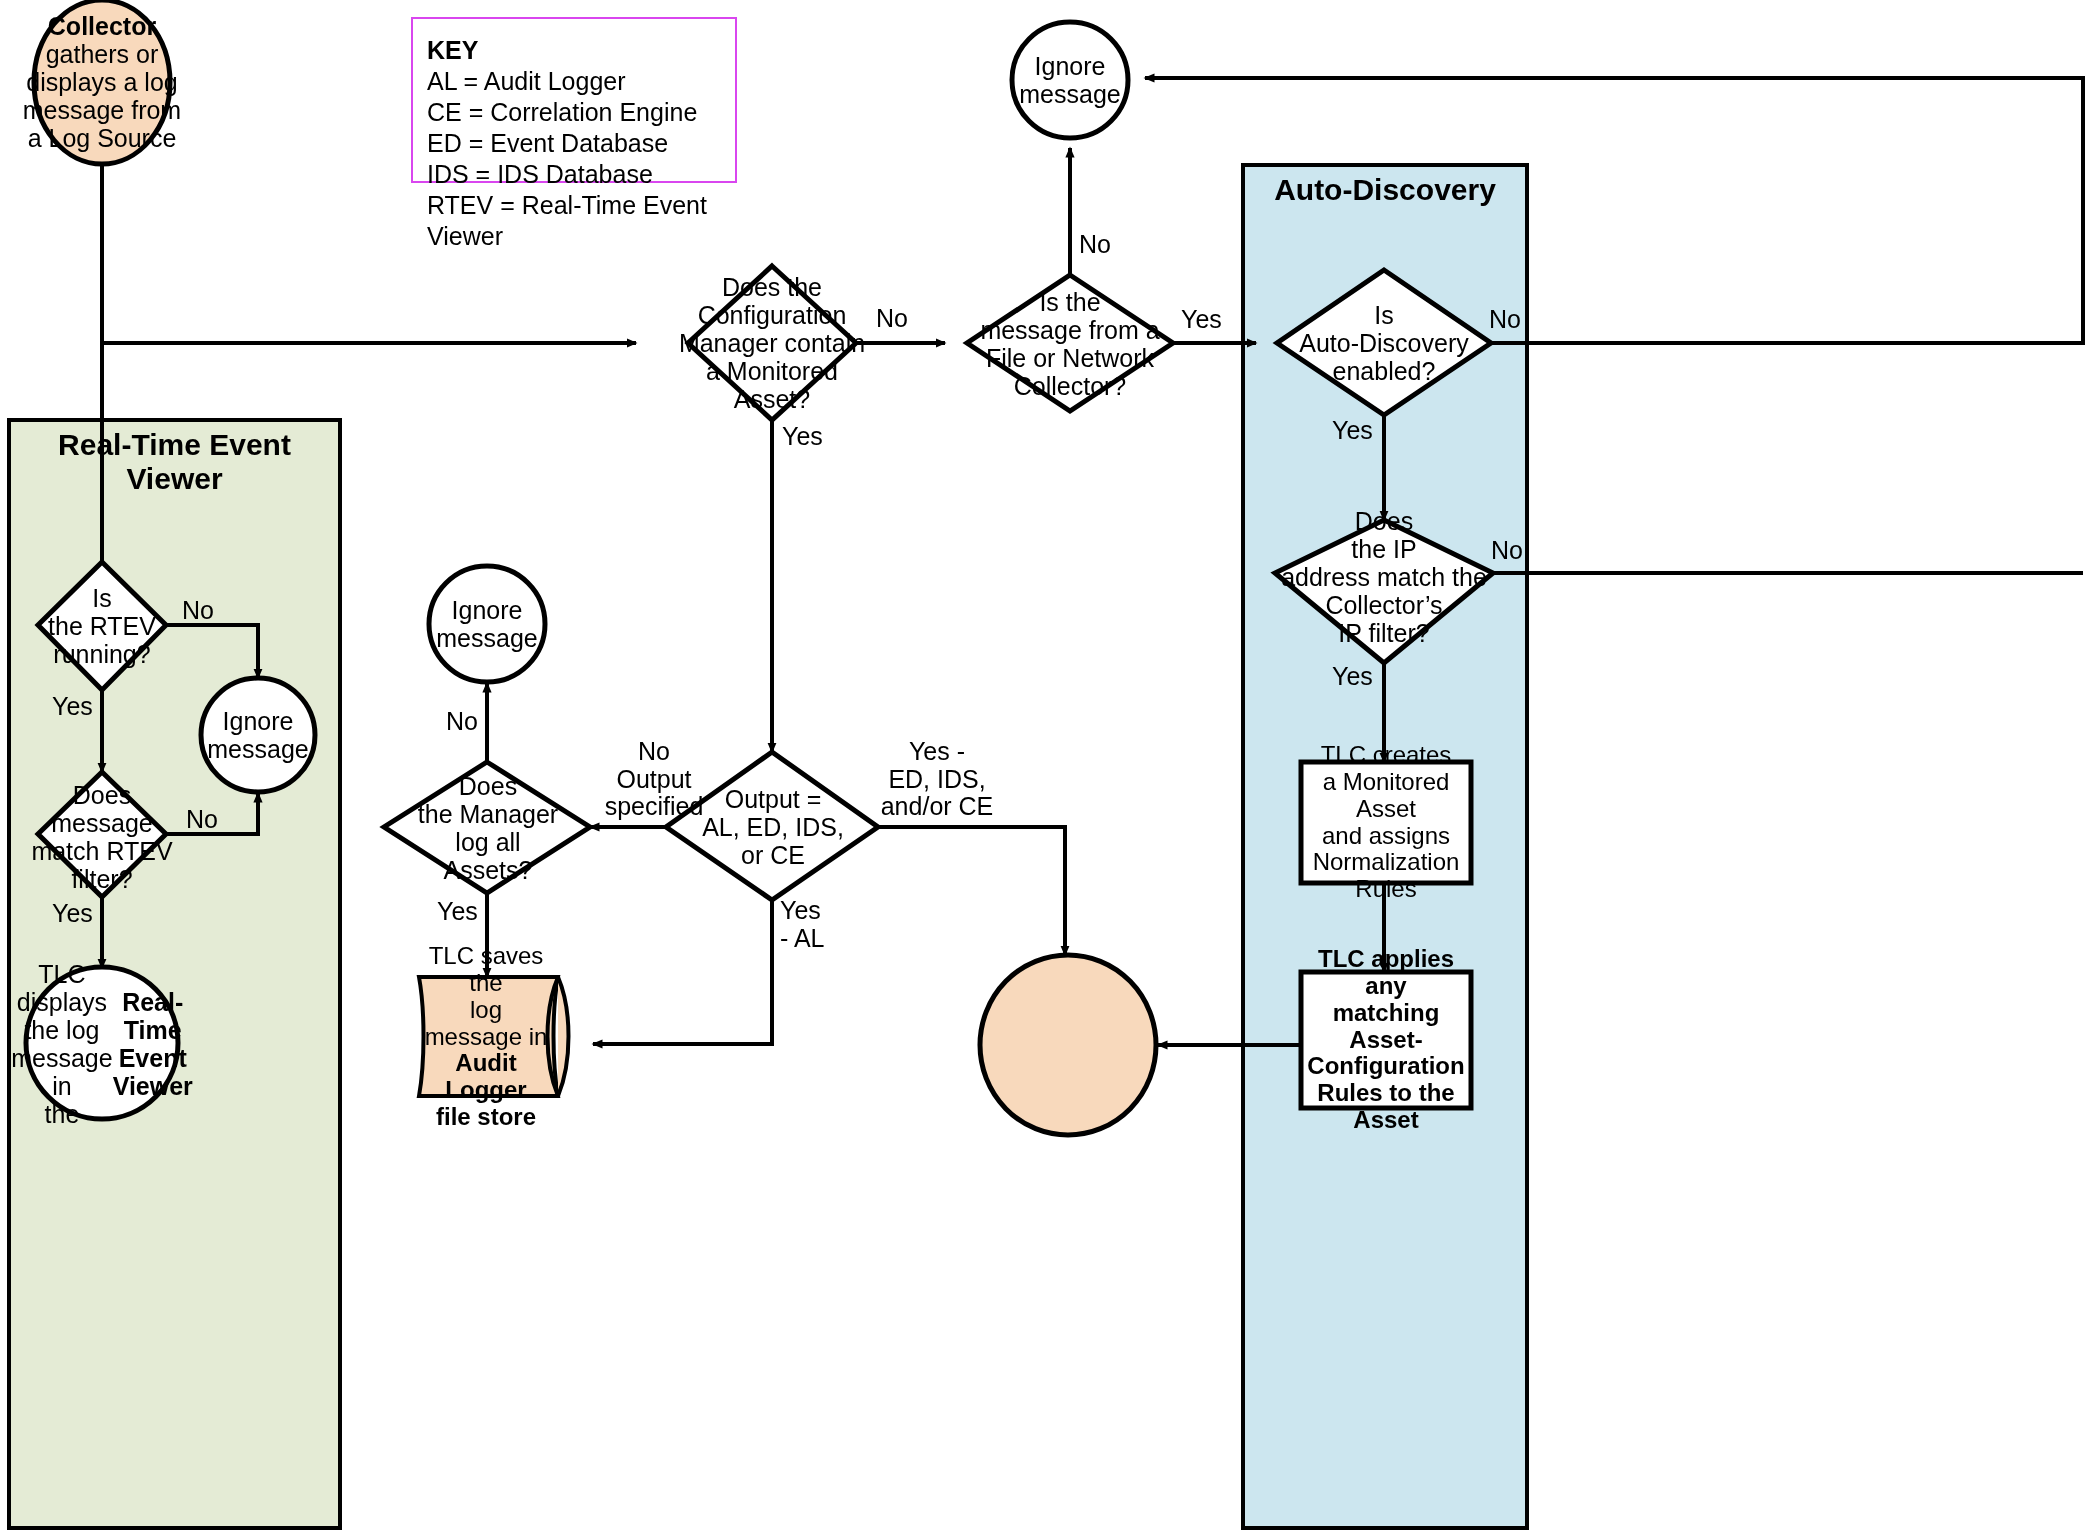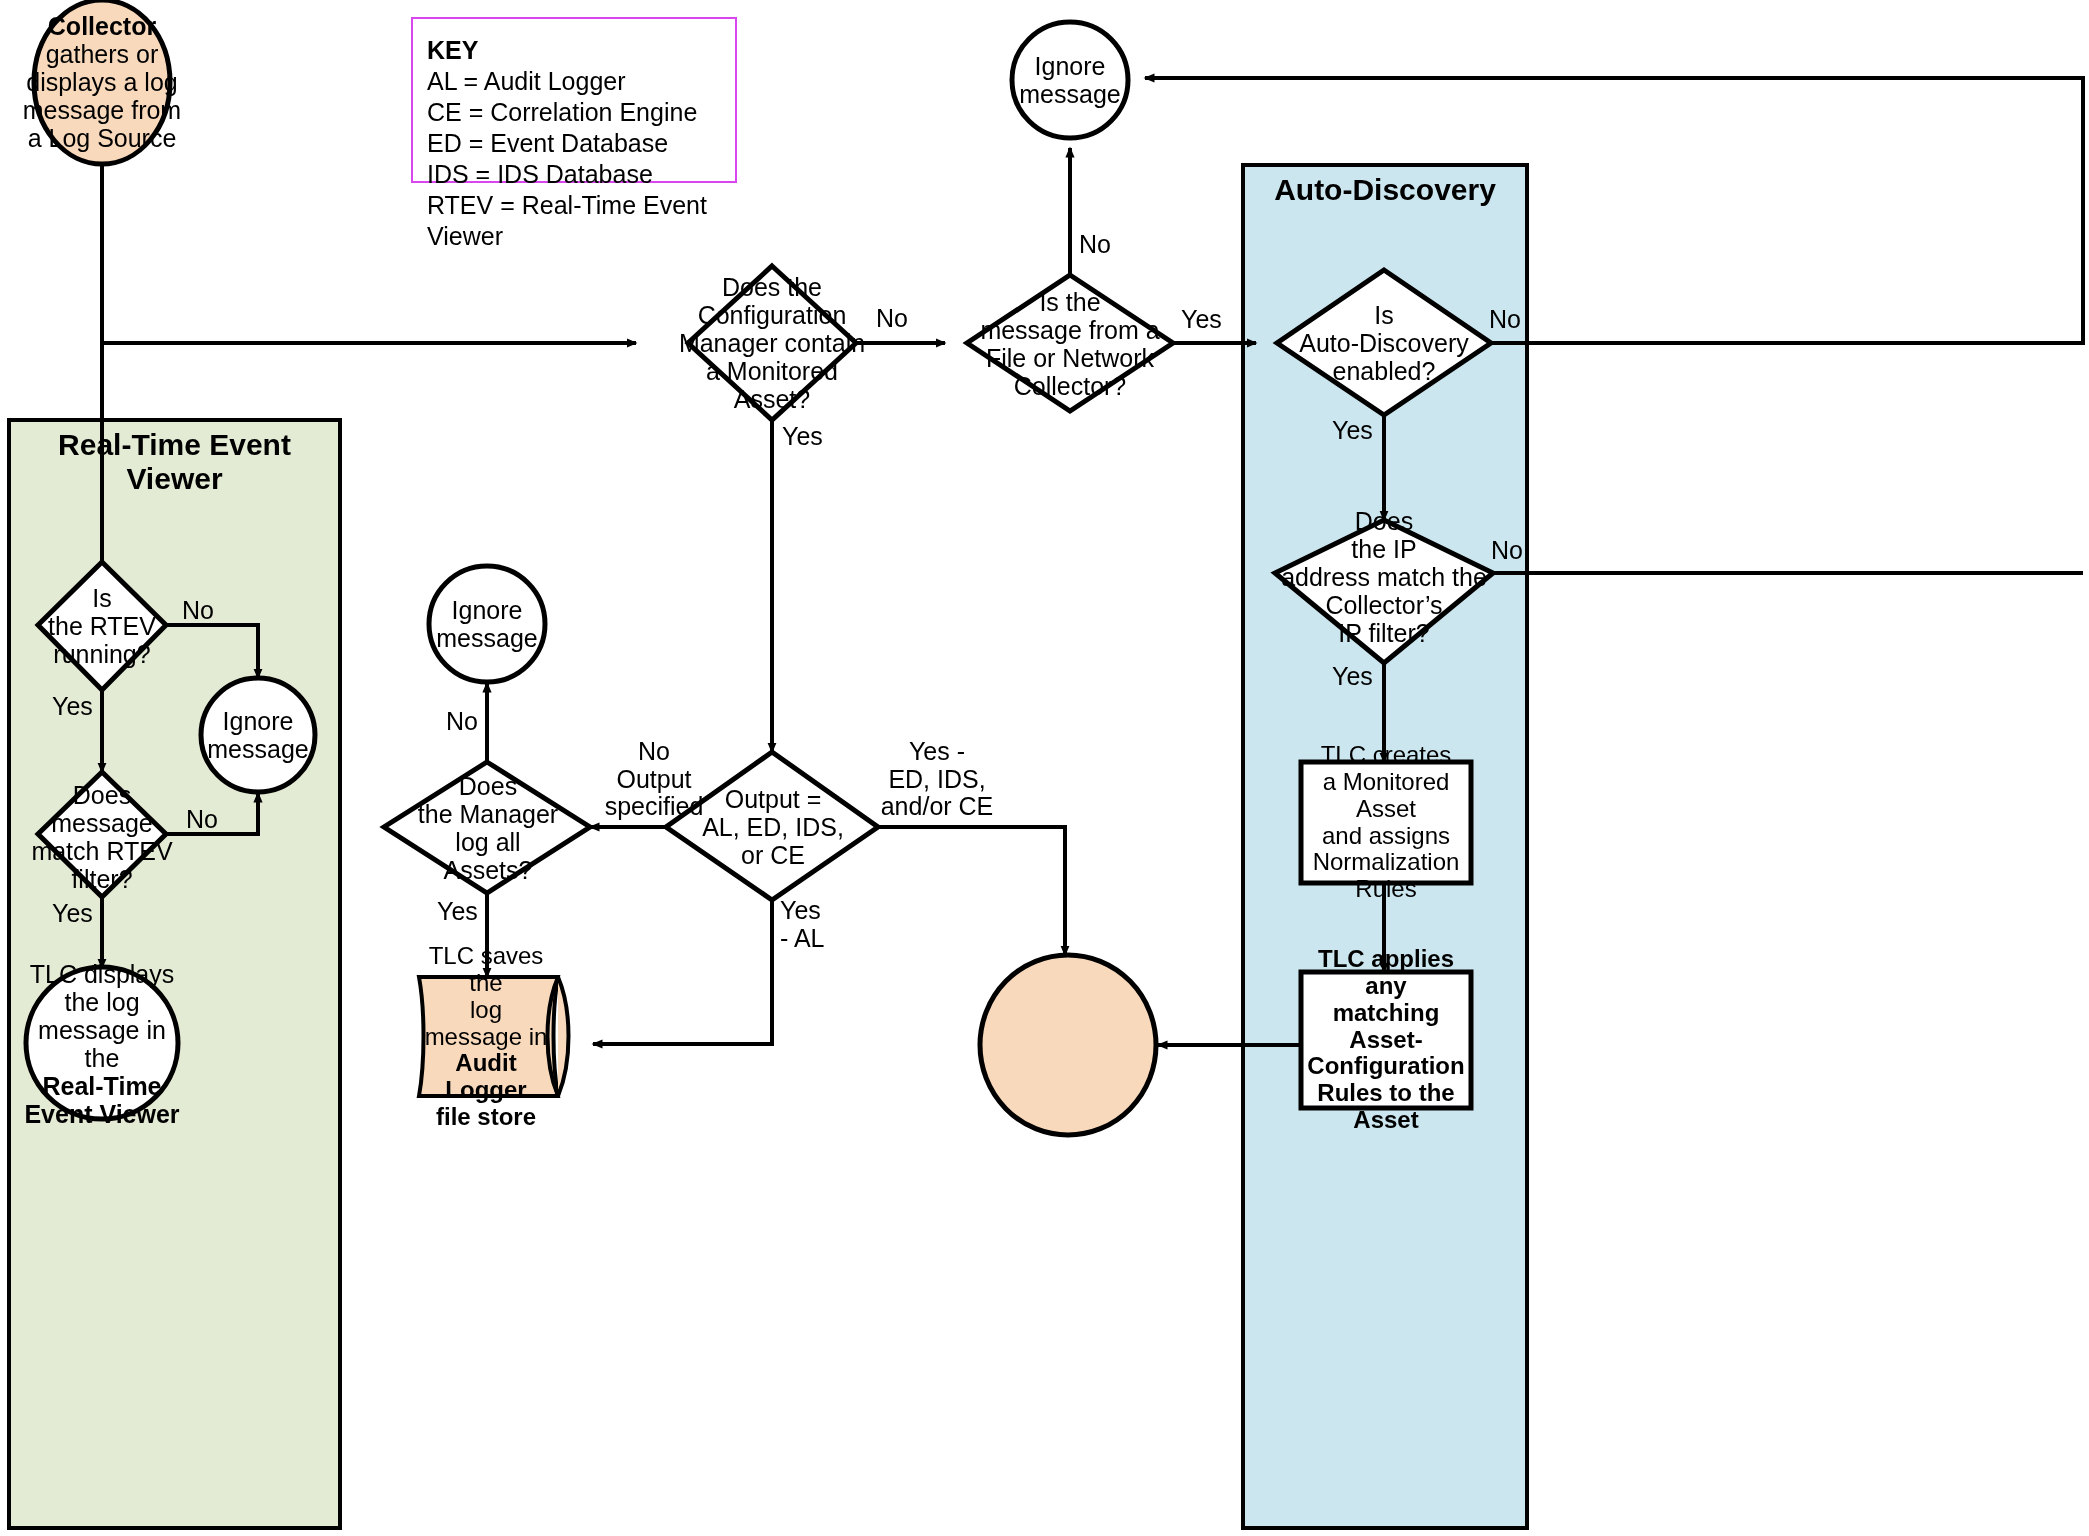--- a/index.html
+++ b/index.html
@@ -206,21 +206,21 @@
 running?</div>
 
   <div class="nodetext" style="left:24px;top:782px;width:156px;height:110px;font-size:25px;">Does
 message
 match RTEV
 filter?</div>
 
   <div class="nodetext" style="left:170px;top:683px;width:176px;height:104px;font-size:25px;">Ignore
 message</div>
 
-  <div class="nodetext" style="left:16px;top:968px;width:172px;height:152px;font-size:25px;flex-direction:column;">
+  <div class="nodetext" style="left:16px;top:968px;width:172px;height:152px;font-size:25px;flex-direction:row;">
     <span>TLC displays
 the log
 message in
 the </span>
     <span style="font-weight:bold;">Real-Time
 Event Viewer</span>
   </div>
 
   <div class="nodetext" style="left:395px;top:572px;width:184px;height:104px;font-size:25px;">Ignore
 message</div>

